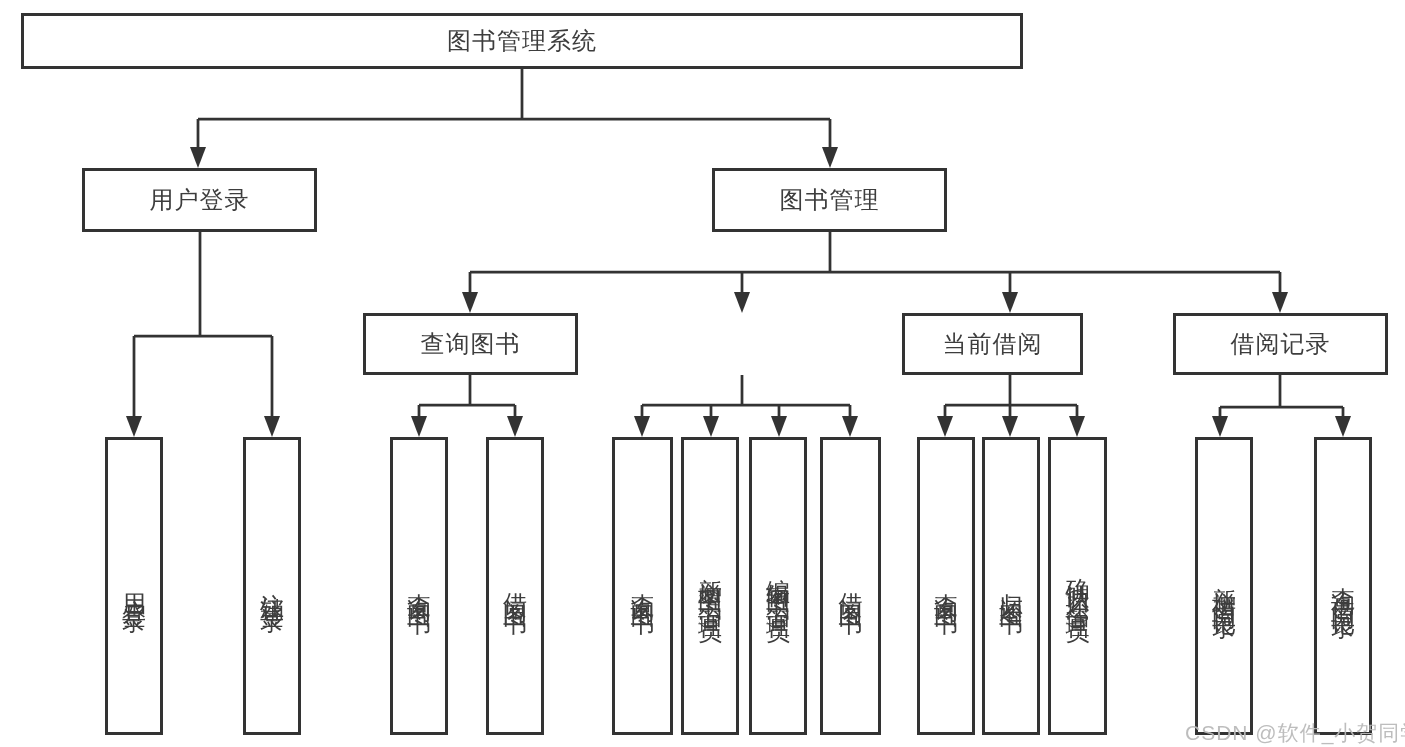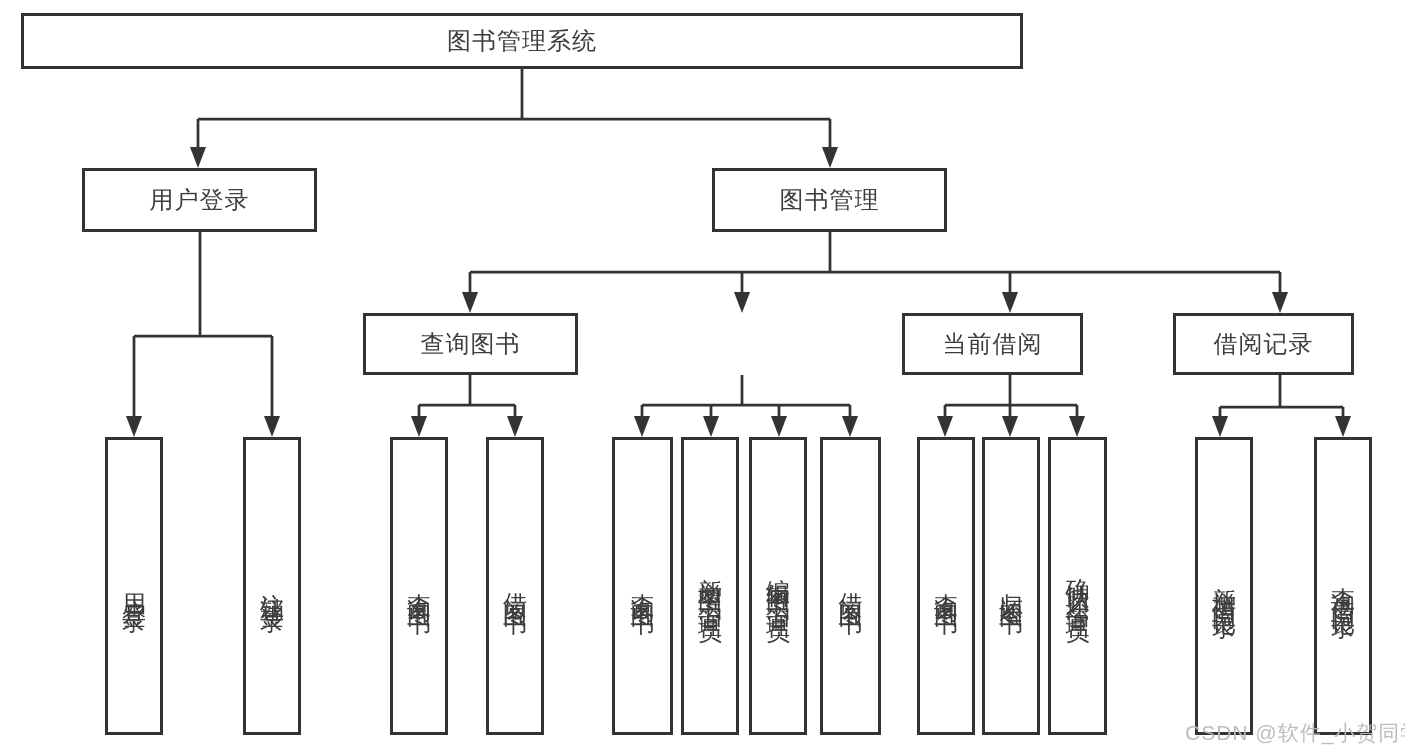--- a/index.html
+++ b/index.html
@@ -117,21 +117,21 @@
     </g>
   </svg>
 
   <div class="node" style="left:21px;top:13px;width:1002px;height:56px;">图书管理系统</div>
 
   <div class="node" style="left:82px;top:168px;width:235px;height:64px;">用户登录</div>
   <div class="node" style="left:712px;top:168px;width:235px;height:64px;">图书管理</div>
 
   <div class="node" style="left:363px;top:313px;width:215px;height:62px;">查询图书</div>
   <div class="node" style="left:902px;top:313px;width:181px;height:62px;">当前借阅</div>
-  <div class="node" style="left:1173px;top:313px;width:181px;height:62px;">借阅记录</div>
+  <div class="node" style="left:1173px;top:313px;width:215px;height:62px;">借阅记录</div>
 
   <div class="leaf" style="left:105px;">用户登录</div>
   <div class="leaf" style="left:243px;">注销登录</div>
   <div class="leaf" style="left:390px;">查询图书</div>
   <div class="leaf" style="left:486px;">借阅图书</div>
   <div class="leaf" style="left:612px;width:61px;">查询图书</div>
   <div class="leaf" style="left:681px;">新增图书（管理员）</div>
   <div class="leaf" style="left:749px;">编辑图书（管理员）</div>
   <div class="leaf" style="left:820px;width:61px;">借阅图书</div>
   <div class="leaf" style="left:917px;">查询图书</div>

